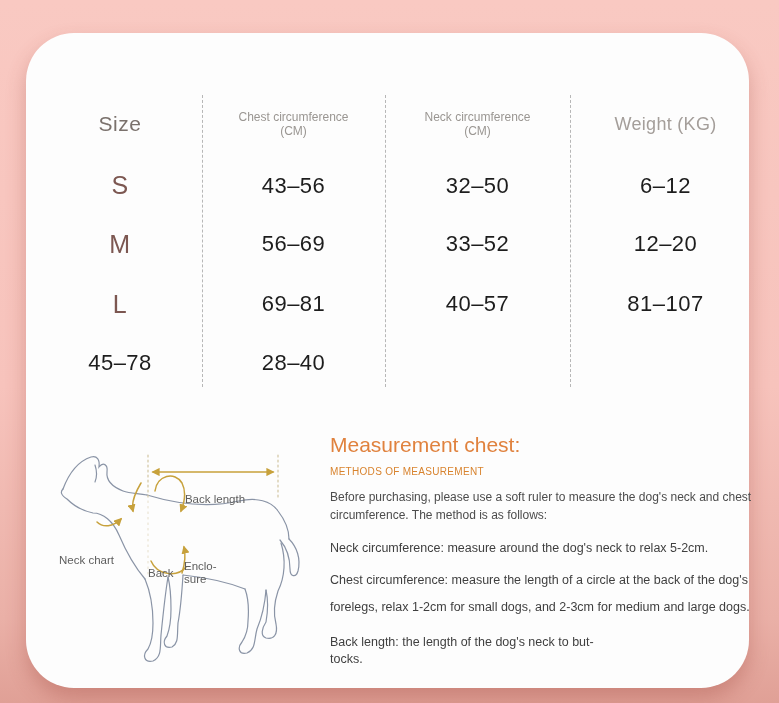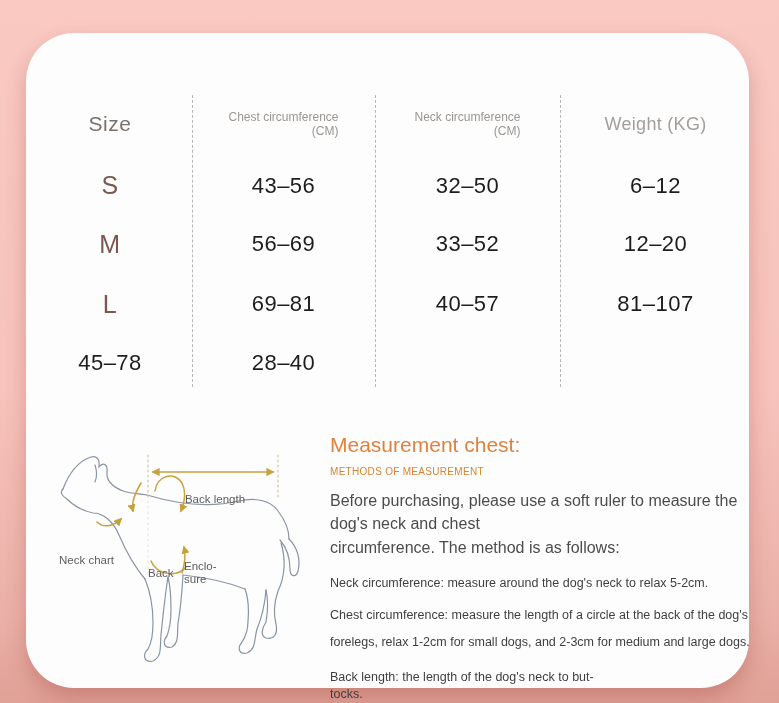--- a/index.html
+++ b/index.html
@@ -7,43 +7,43 @@
     width:779px;height:703px;overflow:hidden;position:relative;
     font-family:"Liberation Sans","DejaVu Sans",sans-serif;
     background:linear-gradient(180deg,#f9c9c2 0%,#f7c3bc 55%,#eab0a7 88%,#e0a096 100%);
   }
   .card{
     position:absolute;left:26px;top:33px;width:723px;height:655px;
     background:#fdfdfd;border-radius:48px;
     box-shadow:0 10px 20px rgba(150,60,50,.30);
   }
   
-  .size-table{position:absolute;left:2px;top:58px;width:620px;height:300px;}
+  .size-table{position:absolute;left:12px;top:58px;width:620px;height:300px;}
   .divider{position:absolute;top:4px;height:292px;border-left:1px dashed #ababab;opacity:.85;}
   .d1{left:164px}.d2{left:347px}.d3{left:532px}
   .tgrid{display:grid;grid-template-columns:164px 183px 185px 191px;grid-template-rows:66px 57px 60px 60px 58px;width:100%;height:100%;}
   .cell{display:flex;align-items:center;justify-content:center;}
   .hdr-size{font-size:21px;color:#7a716c;letter-spacing:.5px;}
-  .hdr-col{font-size:12px;color:#9a9692;line-height:1.18;white-space:pre-line;text-align:right;}
+  .hdr-col{font-size:12px;color:#9a9692;line-height:1.18;white-space:pre-line;text-align:center;}
   .hdr-weight{font-size:18px;color:#a49e9a;letter-spacing:.3px;}
   .size-label{font-size:25px;color:#7c5751;letter-spacing:.5px;}
   .val{font-size:22px;color:#1d1d1d;letter-spacing:.5px;}
   
   .dog-figure{position:absolute;left:19px;top:392px;width:300px;height:263px;}
   .dog-figure svg{position:absolute;left:0;top:0;}
   .fig-label{position:absolute;color:#5d5d5d;font-size:11.5px;line-height:1.1;margin-top:40px;}
   .lbl-back{left:110px;top:28px;width:120px;text-align:center;}
   .lbl-neck{left:14px;top:89px;}
   .lbl-chest{left:103px;top:102px;}
   .lbl-enclosure{left:139px;top:95px;white-space:pre-line;}
   
   .measure-text{position:absolute;left:304px;top:399px;width:424px;}
   .m-title{font-size:21px;color:#e0823e;font-weight:400;line-height:1.2;max-width:210px;margin:0;}
   .m-sub{font-size:10px;font-weight:normal;color:#d8832e;letter-spacing:.3px;margin-top:9px;}
-  .m-intro{font-size:16px;color:#4c4c4c;line-height:1.45;margin-top:12px;white-space:pre-line;}
+  .m-intro{font-size:12px;color:#4c4c4c;line-height:1.45;margin-top:12px;white-space:pre-line;}
   .m-neck{font-size:12.5px;color:#3f3f3f;margin-top:17px;}
   .m-chest{font-size:12.5px;color:#3f3f3f;margin-top:10px;line-height:2.15;white-space:pre-line;}
   .m-back{font-size:12.5px;color:#3f3f3f;margin-top:3px;line-height:1.4;white-space:pre-line;}
 </style>
 </head>
 <body>
 
 <div class="card">
 
   <div class="size-table">

